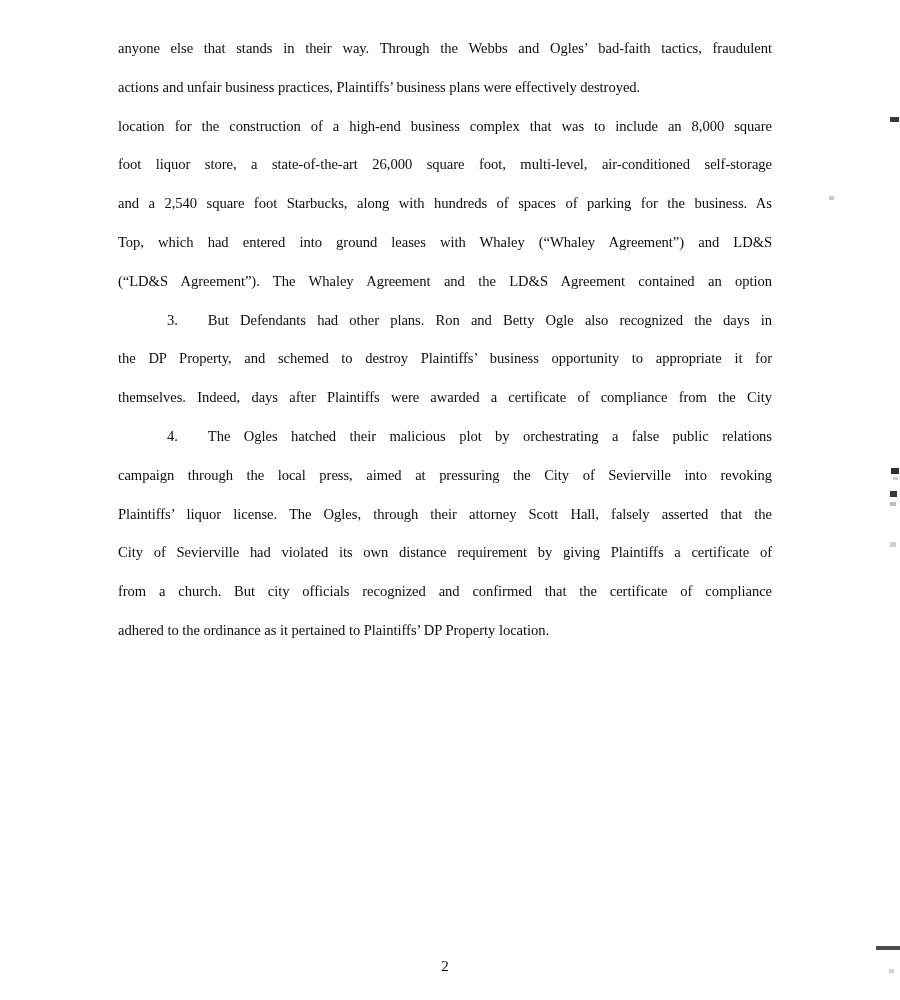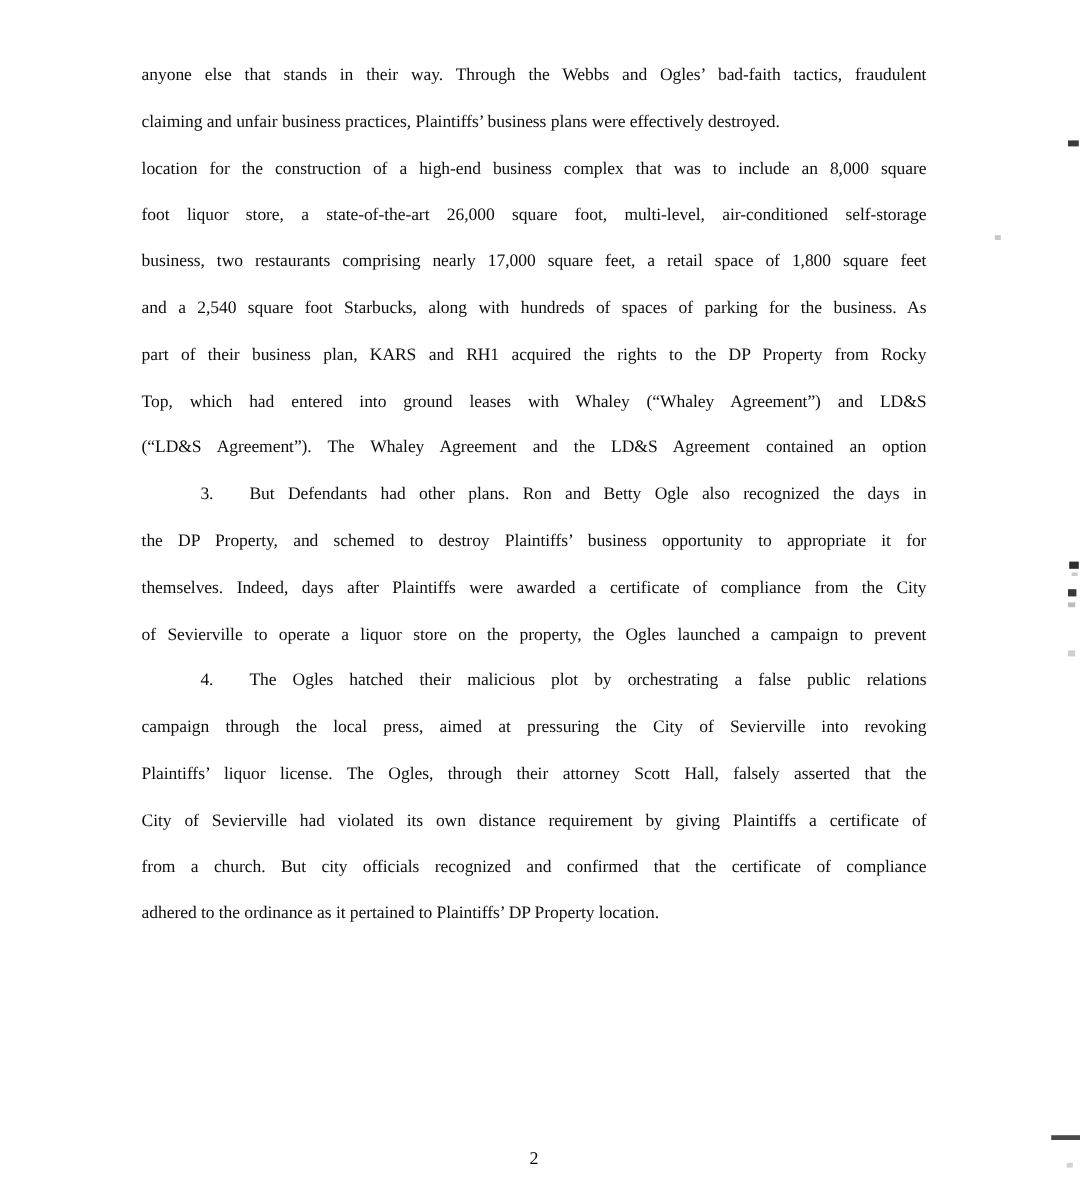--- a/index.html
+++ b/index.html
@@ -12,21 +12,21 @@
     width: 900px;
     height: 1000px;
     background: #ffffff;
     font-family: "Liberation Serif", serif;
     color: #0d0d0d;
     overflow: hidden;
   }
   .content {
     position: absolute;
     left: 118px;
-    top: 44px;
+    top: 29px;
     width: 654px;
   }
   .line {
     height: 38.8px;
     line-height: 38.8px;
     font-size: 14.6px;
     letter-spacing: -0.05px;
     white-space: normal;
   }
   .justify {
@@ -65,34 +65,31 @@
   .a8 { left: 876px; top: 946px; width: 24px; height: 4px; background: #4a4a4a; }
   .a9 { left: 889px; top: 969px; width: 5px;  height: 4px; background: #d2d2d2; }
 </style>
 </head>
 <body>
 
 <div class="page">
   <div class="content">
 
     <div class="line justify">anyone else that stands in their way.  Through the Webbs and Ogles’ bad-faith tactics, fraudulent</div>
-    <div class="line left">claiming and unfair business practices, Plaintiffs’ business plans were effectively destroyed.</div>
+    <div class="line left">actions and unfair business practices, Plaintiffs’ business plans were effectively destroyed.</div>
 
     <div class="line justify">location for the construction of a high-end business complex that was to include an 8,000 square</div>
     <div class="line justify">foot liquor store, a state-of-the-art 26,000 square foot, multi-level, air-conditioned self-storage</div>
-    <div class="line justify">business, two restaurants comprising nearly 17,000 square feet, a retail space of 1,800 square feet</div>
     <div class="line justify">and a 2,540 square foot Starbucks, along with hundreds of spaces of parking for the business.  As</div>
-    <div class="line justify">part of their business plan, KARS and RH1 acquired the rights to the DP Property from Rocky</div>
     <div class="line justify">Top, which had entered into ground leases with Whaley (“Whaley Agreement”) and LD&amp;S</div>
     <div class="line justify">(“LD&amp;S Agreement”).  The Whaley Agreement and the LD&amp;S Agreement contained an option</div>
 
     <div class="line justify"><span class="pnum">3.</span><span class="tab"></span><span>But Defendants had other plans.  Ron and Betty Ogle also recognized the days in</span></div>
     <div class="line justify">the DP Property, and schemed to destroy Plaintiffs’ business opportunity to appropriate it for</div>
     <div class="line justify">themselves.  Indeed, days after Plaintiffs were awarded a certificate of compliance from the City</div>
-    <div class="line justify">of Sevierville to operate a liquor store on the property, the Ogles launched a campaign to prevent</div>
 
     <div class="line justify"><span class="pnum">4.</span><span class="tab"></span><span>The Ogles hatched their malicious plot by orchestrating a false public relations</span></div>
     <div class="line justify">campaign through the local press, aimed at pressuring the City of Sevierville into revoking</div>
     <div class="line justify">Plaintiffs’ liquor license.  The Ogles, through their attorney Scott Hall, falsely asserted that the</div>
     <div class="line justify">City of Sevierville had violated its own distance requirement by giving Plaintiffs a certificate of</div>
     <div class="line justify">from a church.  But city officials recognized and confirmed that the certificate of compliance</div>
     <div class="line left">adhered to the ordinance as it pertained to Plaintiffs’ DP Property location.</div>
 
   </div>
 

